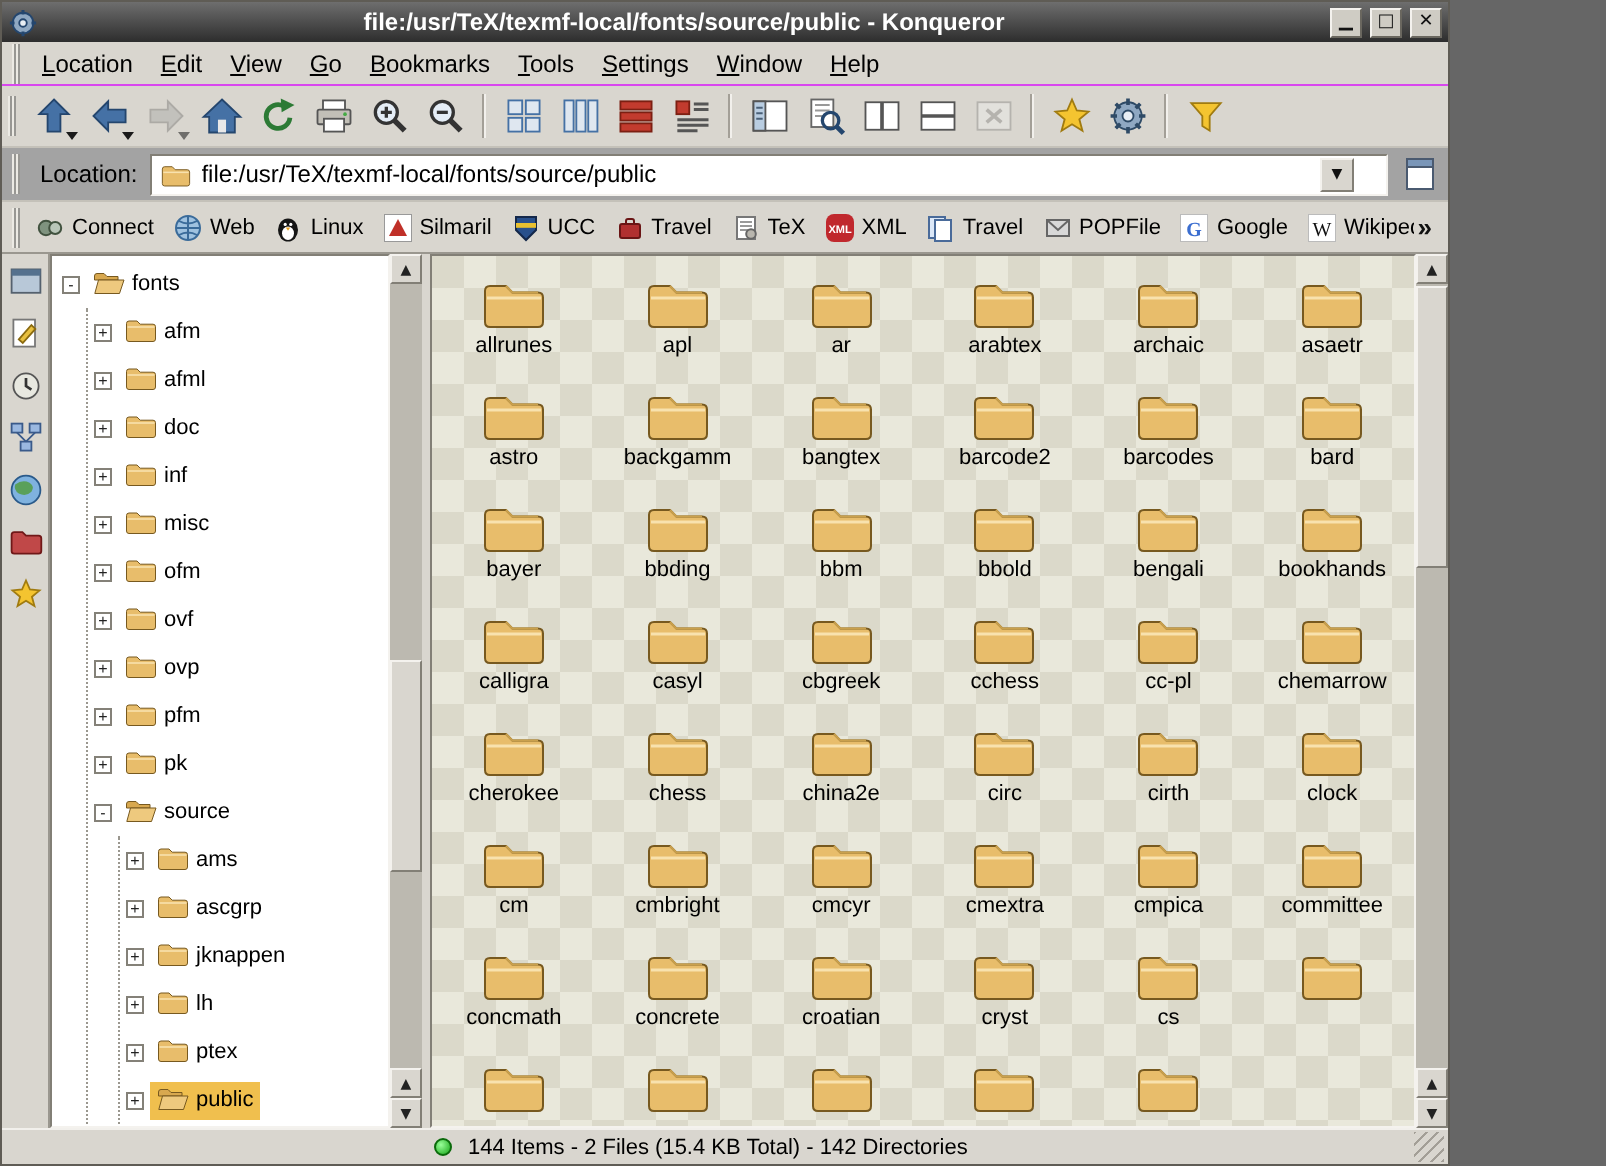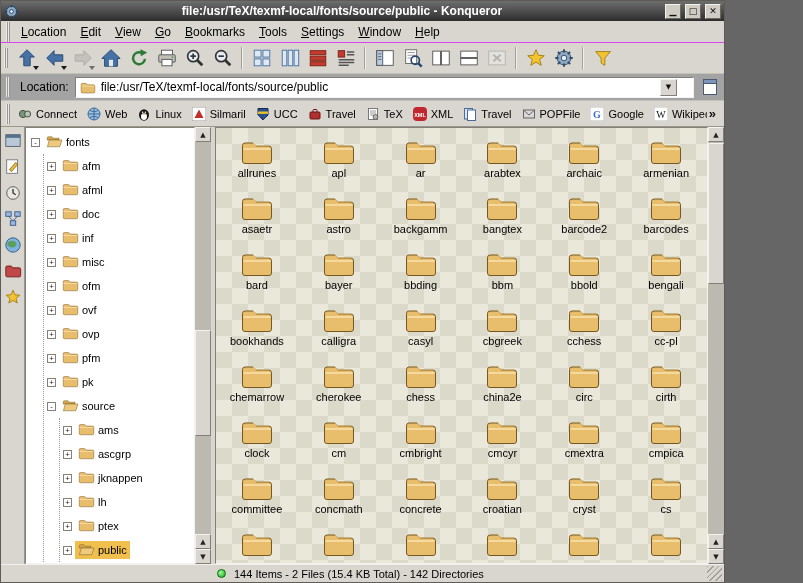--- a/index.html
+++ b/index.html
@@ -676,28 +676,20 @@
               <path d="M13 5 L16.2 8.2 H29" fill="none" stroke="#caa14e"></path>
             </svg>
             <span class="flabel">archaic</span>
           </div>
           <div class="cell">
             <svg viewBox="0 0 34 28">
               <path d="M2.5 7.5 Q2.5 5 5 5 H13 L16.2 8.2 H29 Q31.5 8.2 31.5 10.7 V23 Q31.5 25.5 29 25.5 H5 Q2.5 25.5 2.5 23 Z" fill="#e8bd6b" stroke="#77591f"></path>
               <path d="M3.5 11 H30.5" stroke="#f8e2ae" stroke-width="1.6"></path>
               <path d="M13 5 L16.2 8.2 H29" fill="none" stroke="#caa14e"></path>
             </svg>
-            <span class="flabel">armenian</span>
-          </div>
-          <div class="cell">
-            <svg viewBox="0 0 34 28">
-              <path d="M2.5 7.5 Q2.5 5 5 5 H13 L16.2 8.2 H29 Q31.5 8.2 31.5 10.7 V23 Q31.5 25.5 29 25.5 H5 Q2.5 25.5 2.5 23 Z" fill="#e8bd6b" stroke="#77591f"></path>
-              <path d="M3.5 11 H30.5" stroke="#f8e2ae" stroke-width="1.6"></path>
-              <path d="M13 5 L16.2 8.2 H29" fill="none" stroke="#caa14e"></path>
-            </svg>
             <span class="flabel">asaetr</span>
           </div>
           <div class="cell">
             <svg viewBox="0 0 34 28">
               <path d="M2.5 7.5 Q2.5 5 5 5 H13 L16.2 8.2 H29 Q31.5 8.2 31.5 10.7 V23 Q31.5 25.5 29 25.5 H5 Q2.5 25.5 2.5 23 Z" fill="#e8bd6b" stroke="#77591f"></path>
               <path d="M3.5 11 H30.5" stroke="#f8e2ae" stroke-width="1.6"></path>
               <path d="M13 5 L16.2 8.2 H29" fill="none" stroke="#caa14e"></path>
             </svg>
             <span class="flabel">astro</span>
           </div>

